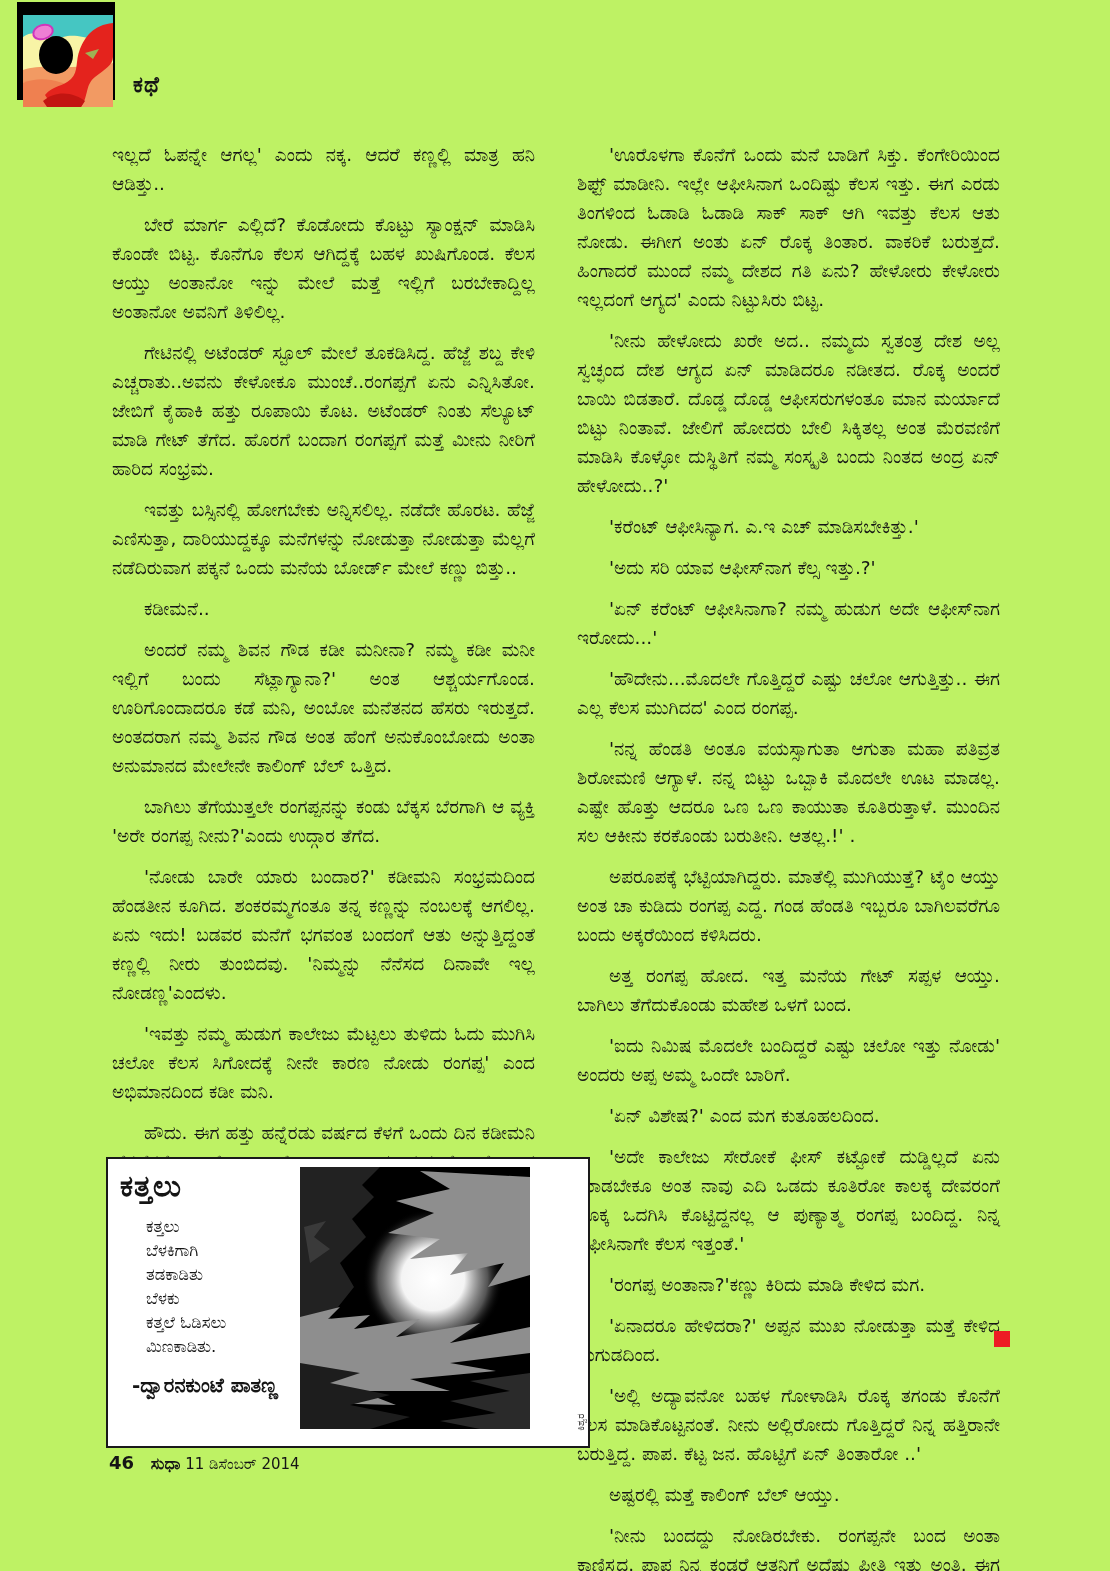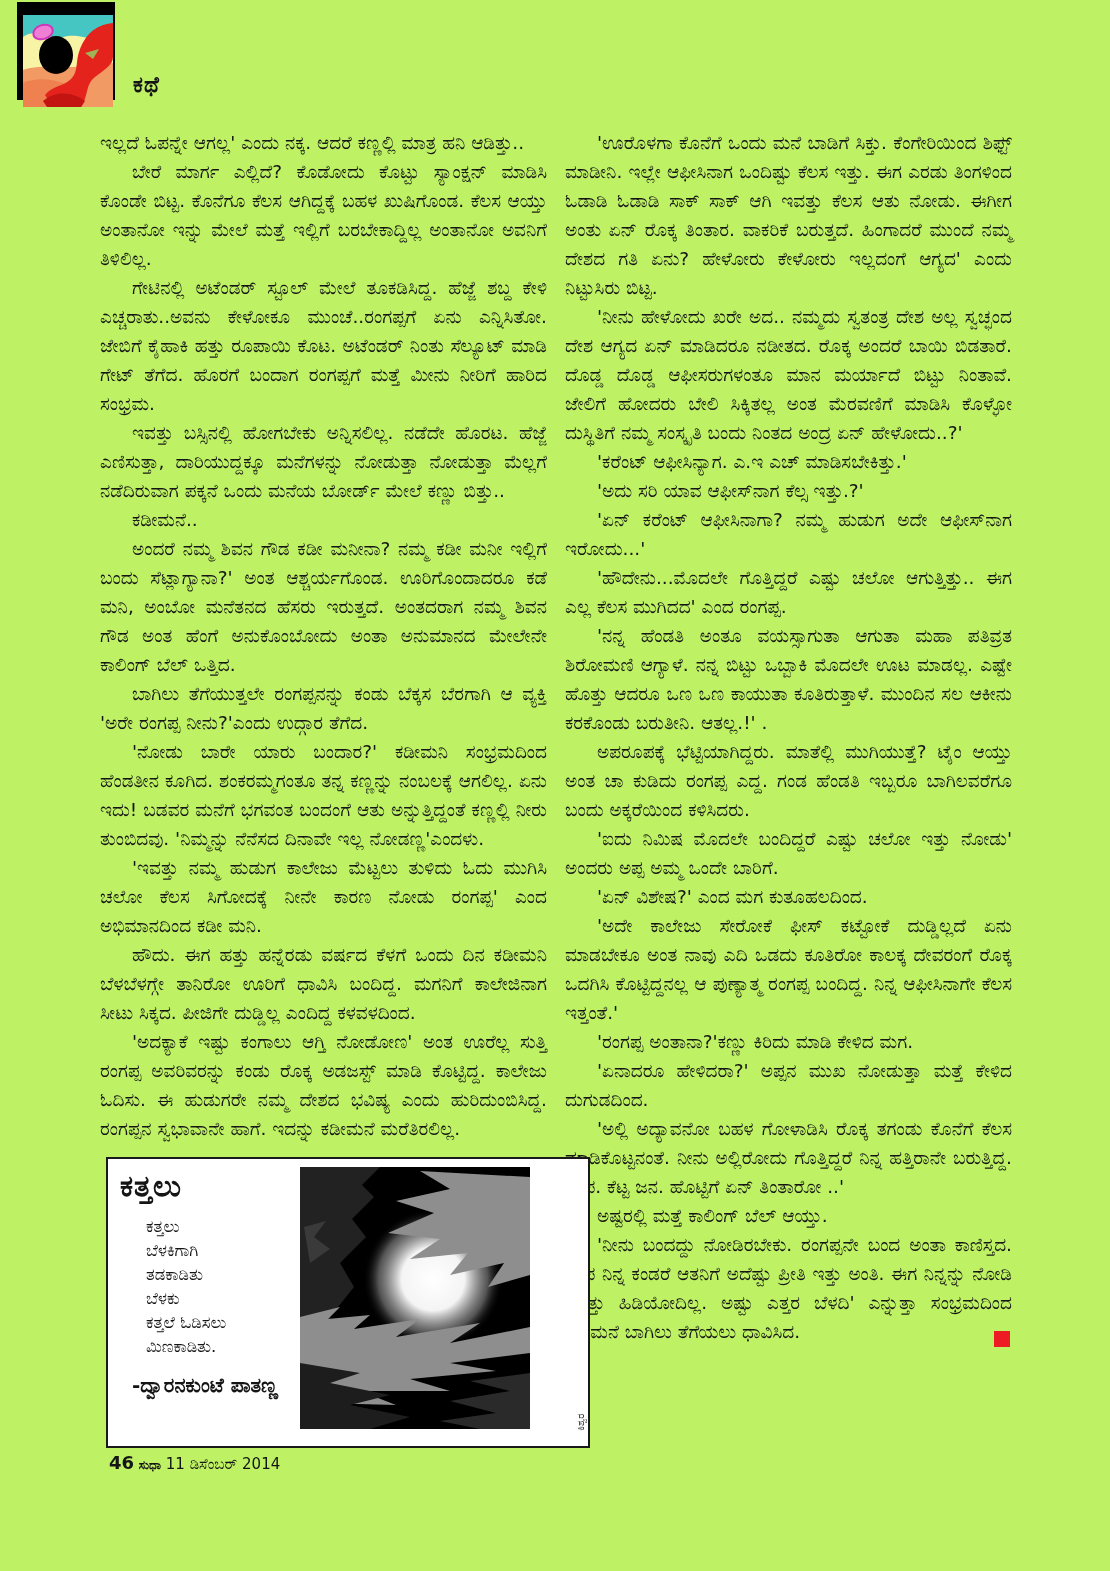--- a/index.html
+++ b/index.html
@@ -14,40 +14,40 @@
   }
   
   .logo-black{position:absolute;left:17px;top:2px;width:98px;height:98px;background:#000;}
   .logo-art{position:absolute;left:23px;top:15px;width:90px;height:92px;}
   .category-label{position:absolute;left:133px;top:72px;font-size:22px;font-weight:bold;letter-spacing:1px;}
 
   
   .col{position:absolute;top:128px;width:447px;text-align:justify;font-size:18.5px;line-height:29px;}
   .col-left{left:100px;}
   .col-right{left:565px;}
-  .col p{margin:0;text-indent:32px;}
+  .col p{margin:12px;text-indent:32px;}
   .col p.flush{text-indent:0;}
 
   
   .poem-box{position:absolute;left:106px;top:1157px;width:484px;height:291px;border:2px solid #1a1a1a;box-sizing:border-box;background:#fff;}
   .poem-title{position:absolute;left:12px;top:10px;font-size:29px;font-weight:bold;letter-spacing:1px;}
   .poem-lines{position:absolute;left:38px;top:56px;font-size:16.5px;line-height:24px;}
   .poem-author{position:absolute;left:12px;top:214px;font-size:20px;font-weight:bold;margin-left:12px;}
   .poem-illustration{position:absolute;left:192px;top:8px;width:230px;height:262px;}
   .artist-signature{
     position:absolute;right:-1px;bottom:18px;
     font-size:10px;color:#222;
     transform:rotate(-90deg);transform-origin:center;
     white-space:nowrap;
   }
 
   
   .footer{position:absolute;left:100px;top:1452px;font-size:15px;}
   .footer .pg{font-weight:bold;font-size:18px;margin-left:9px;}
-  .footer .mag{font-weight:bold;font-size:12px;}
+  .footer .mag{font-weight:bold;font-size:16px;margin-left:12px;}
 
   
   .end-marker{position:absolute;left:994px;top:1331px;width:16px;height:16px;background:#ed1c24;}
 </style>
 </head>
 <body>
 
 <div class="page">
 
   <div class="logo-black"></div>
@@ -82,20 +82,21 @@
 
   <div class="col col-right">
     <p>'ಊರೊಳಗಾ ಕೊನೆಗೆ ಒಂದು ಮನೆ ಬಾಡಿಗೆ ಸಿಕ್ತು. ಕೆಂಗೇರಿಯಿಂದ ಶಿಫ್ಟ್ ಮಾಡೀನಿ. ಇಲ್ಲೇ ಆಫೀಸಿನಾಗ ಒಂದಿಷ್ಟು ಕೆಲಸ ಇತ್ತು. ಈಗ ಎರಡು ತಿಂಗಳಿಂದ ಓಡಾಡಿ ಓಡಾಡಿ ಸಾಕ್ ಸಾಕ್ ಆಗಿ ಇವತ್ತು ಕೆಲಸ ಆತು ನೋಡು. ಈಗೀಗ ಅಂತು ಏನ್ ರೊಕ್ಕ ತಿಂತಾರ. ವಾಕರಿಕೆ ಬರುತ್ತದೆ. ಹಿಂಗಾದರೆ ಮುಂದೆ ನಮ್ಮ ದೇಶದ ಗತಿ ಏನು? ಹೇಳೋರು ಕೇಳೋರು ಇಲ್ಲದಂಗೆ ಆಗ್ಯದ' ಎಂದು ನಿಟ್ಟುಸಿರು ಬಿಟ್ಟ.</p>
     <p>'ನೀನು ಹೇಳೋದು ಖರೇ ಅದ.. ನಮ್ಮದು ಸ್ವತಂತ್ರ ದೇಶ ಅಲ್ಲ ಸ್ವಚ್ಛಂದ ದೇಶ ಆಗ್ಯದ ಏನ್ ಮಾಡಿದರೂ ನಡೀತದ. ರೊಕ್ಕ ಅಂದರೆ ಬಾಯಿ ಬಿಡತಾರೆ. ದೊಡ್ಡ ದೊಡ್ಡ ಆಫೀಸರುಗಳಂತೂ ಮಾನ ಮರ್ಯಾದೆ ಬಿಟ್ಟು ನಿಂತಾವೆ. ಜೇಲಿಗೆ ಹೋದರು ಬೇಲಿ ಸಿಕ್ಕಿತಲ್ಲ ಅಂತ ಮೆರವಣಿಗೆ ಮಾಡಿಸಿ ಕೊಳ್ಳೋ ದುಸ್ಥಿತಿಗೆ ನಮ್ಮ ಸಂಸ್ಕೃತಿ ಬಂದು ನಿಂತದ ಅಂದ್ರ ಏನ್ ಹೇಳೋದು..?'</p>
     <p>'ಕರೆಂಟ್ ಆಫೀಸಿನ್ಯಾಗ. ಎ.ಇ ಎಚ್ ಮಾಡಿಸಬೇಕಿತ್ತು.'</p>
     <p>'ಅದು ಸರಿ ಯಾವ ಆಫೀಸ್‌ನಾಗ ಕೆಲ್ಸ ಇತ್ತು.?'</p>
     <p>'ಏನ್ ಕರೆಂಟ್ ಆಫೀಸಿನಾಗಾ? ನಮ್ಮ ಹುಡುಗ ಅದೇ ಆಫೀಸ್‌ನಾಗ ಇರೋದು...'</p>
     <p>'ಹೌದೇನು...ಮೊದಲೇ ಗೊತ್ತಿದ್ದರೆ ಎಷ್ಟು ಚಲೋ ಆಗುತ್ತಿತ್ತು.. ಈಗ ಎಲ್ಲ ಕೆಲಸ ಮುಗಿದದ' ಎಂದ ರಂಗಪ್ಪ.</p>
     <p>'ನನ್ನ ಹೆಂಡತಿ ಅಂತೂ ವಯಸ್ಸಾಗುತಾ ಆಗುತಾ ಮಹಾ ಪತಿವ್ರತ ಶಿರೋಮಣಿ ಆಗ್ಯಾಳೆ. ನನ್ನ ಬಿಟ್ಟು ಒಬ್ಬಾಕಿ ಮೊದಲೇ ಊಟ ಮಾಡಲ್ಲ. ಎಷ್ಟೇ ಹೊತ್ತು ಆದರೂ ಒಣ ಒಣ ಕಾಯುತಾ ಕೂತಿರುತ್ತಾಳೆ. ಮುಂದಿನ ಸಲ ಆಕೀನು ಕರಕೊಂಡು ಬರುತೀನಿ. ಆತಲ್ಲ.!' .</p>
     <p>ಅಪರೂಪಕ್ಕೆ ಭೆಟ್ಟಿಯಾಗಿದ್ದರು. ಮಾತೆಲ್ಲಿ ಮುಗಿಯುತ್ತೆ? ಟೈಂ ಆಯ್ತು ಅಂತ ಚಾ ಕುಡಿದು ರಂಗಪ್ಪ ಎದ್ದ. ಗಂಡ ಹೆಂಡತಿ ಇಬ್ಬರೂ ಬಾಗಿಲವರೆಗೂ ಬಂದು ಅಕ್ಕರೆಯಿಂದ ಕಳಿಸಿದರು.</p>
+    <p>ಅತ್ತ ರಂಗಪ್ಪ ಹೋದ. ಇತ್ತ ಮನೆಯ ಗೇಟ್ ಸಪ್ಪಳ ಆಯ್ತು. ಬಾಗಿಲು ತೆಗೆದುಕೊಂಡು ಮಹೇಶ ಒಳಗೆ ಬಂದ.</p>
     <p>'ಐದು ನಿಮಿಷ ಮೊದಲೇ ಬಂದಿದ್ದರೆ ಎಷ್ಟು ಚಲೋ ಇತ್ತು ನೋಡು' ಅಂದರು ಅಪ್ಪ ಅಮ್ಮ ಒಂದೇ ಬಾರಿಗೆ.</p>
     <p>'ಏನ್ ವಿಶೇಷ?' ಎಂದ ಮಗ ಕುತೂಹಲದಿಂದ.</p>
     <p>'ಅದೇ ಕಾಲೇಜು ಸೇರೋಕೆ ಫೀಸ್ ಕಟ್ಟೋಕೆ ದುಡ್ಡಿಲ್ಲದೆ ಏನು ಮಾಡಬೇಕೂ ಅಂತ ನಾವು ಎದಿ ಒಡದು ಕೂತಿರೋ ಕಾಲಕ್ಕ ದೇವರಂಗೆ ರೊಕ್ಕ ಒದಗಿಸಿ ಕೊಟ್ಟಿದ್ದನಲ್ಲ ಆ ಪುಣ್ಯಾತ್ಮ ರಂಗಪ್ಪ ಬಂದಿದ್ದ. ನಿನ್ನ ಆಫೀಸಿನಾಗೇ ಕೆಲಸ ಇತ್ತಂತೆ.'</p>
     <p>'ರಂಗಪ್ಪ ಅಂತಾನಾ?'ಕಣ್ಣು ಕಿರಿದು ಮಾಡಿ ಕೇಳಿದ ಮಗ.</p>
     <p>'ಏನಾದರೂ ಹೇಳಿದರಾ?' ಅಪ್ಪನ ಮುಖ ನೋಡುತ್ತಾ ಮತ್ತೆ ಕೇಳಿದ ದುಗುಡದಿಂದ.</p>
     <p>'ಅಲ್ಲಿ ಅದ್ಯಾವನೋ ಬಹಳ ಗೋಳಾಡಿಸಿ ರೊಕ್ಕ ತಗಂಡು ಕೊನೆಗೆ ಕೆಲಸ ಮಾಡಿಕೊಟ್ಟನಂತೆ. ನೀನು ಅಲ್ಲಿರೋದು ಗೊತ್ತಿದ್ದರೆ ನಿನ್ನ ಹತ್ತಿರಾನೇ ಬರುತ್ತಿದ್ದ. ಪಾಪ. ಕೆಟ್ಟ ಜನ. ಹೊಟ್ಟಿಗೆ ಏನ್ ತಿಂತಾರೋ ..'</p>
     <p>ಅಷ್ಟರಲ್ಲಿ ಮತ್ತೆ ಕಾಲಿಂಗ್ ಬೆಲ್ ಆಯ್ತು.</p>
     <p>'ನೀನು ಬಂದದ್ದು ನೋಡಿರಬೇಕು. ರಂಗಪ್ಪನೇ ಬಂದ ಅಂತಾ ಕಾಣಿಸ್ತದ. ಪಾಪ ನಿನ್ನ ಕಂಡರೆ ಆತನಿಗೆ ಅದೆಷ್ಟು ಪ್ರೀತಿ ಇತ್ತು ಅಂತಿ. ಈಗ ನಿನ್ನನ್ನು ನೋಡಿ ಗೊತ್ತು ಹಿಡಿಯೋದಿಲ್ಲ. ಅಷ್ಟು ಎತ್ತರ ಬೆಳದಿ' ಎನ್ನುತ್ತಾ ಸಂಭ್ರಮದಿಂದ ಕಡೀಮನೆ ಬಾಗಿಲು ತೆಗೆಯಲು ಧಾವಿಸಿದ.</p>
   </div>
 

